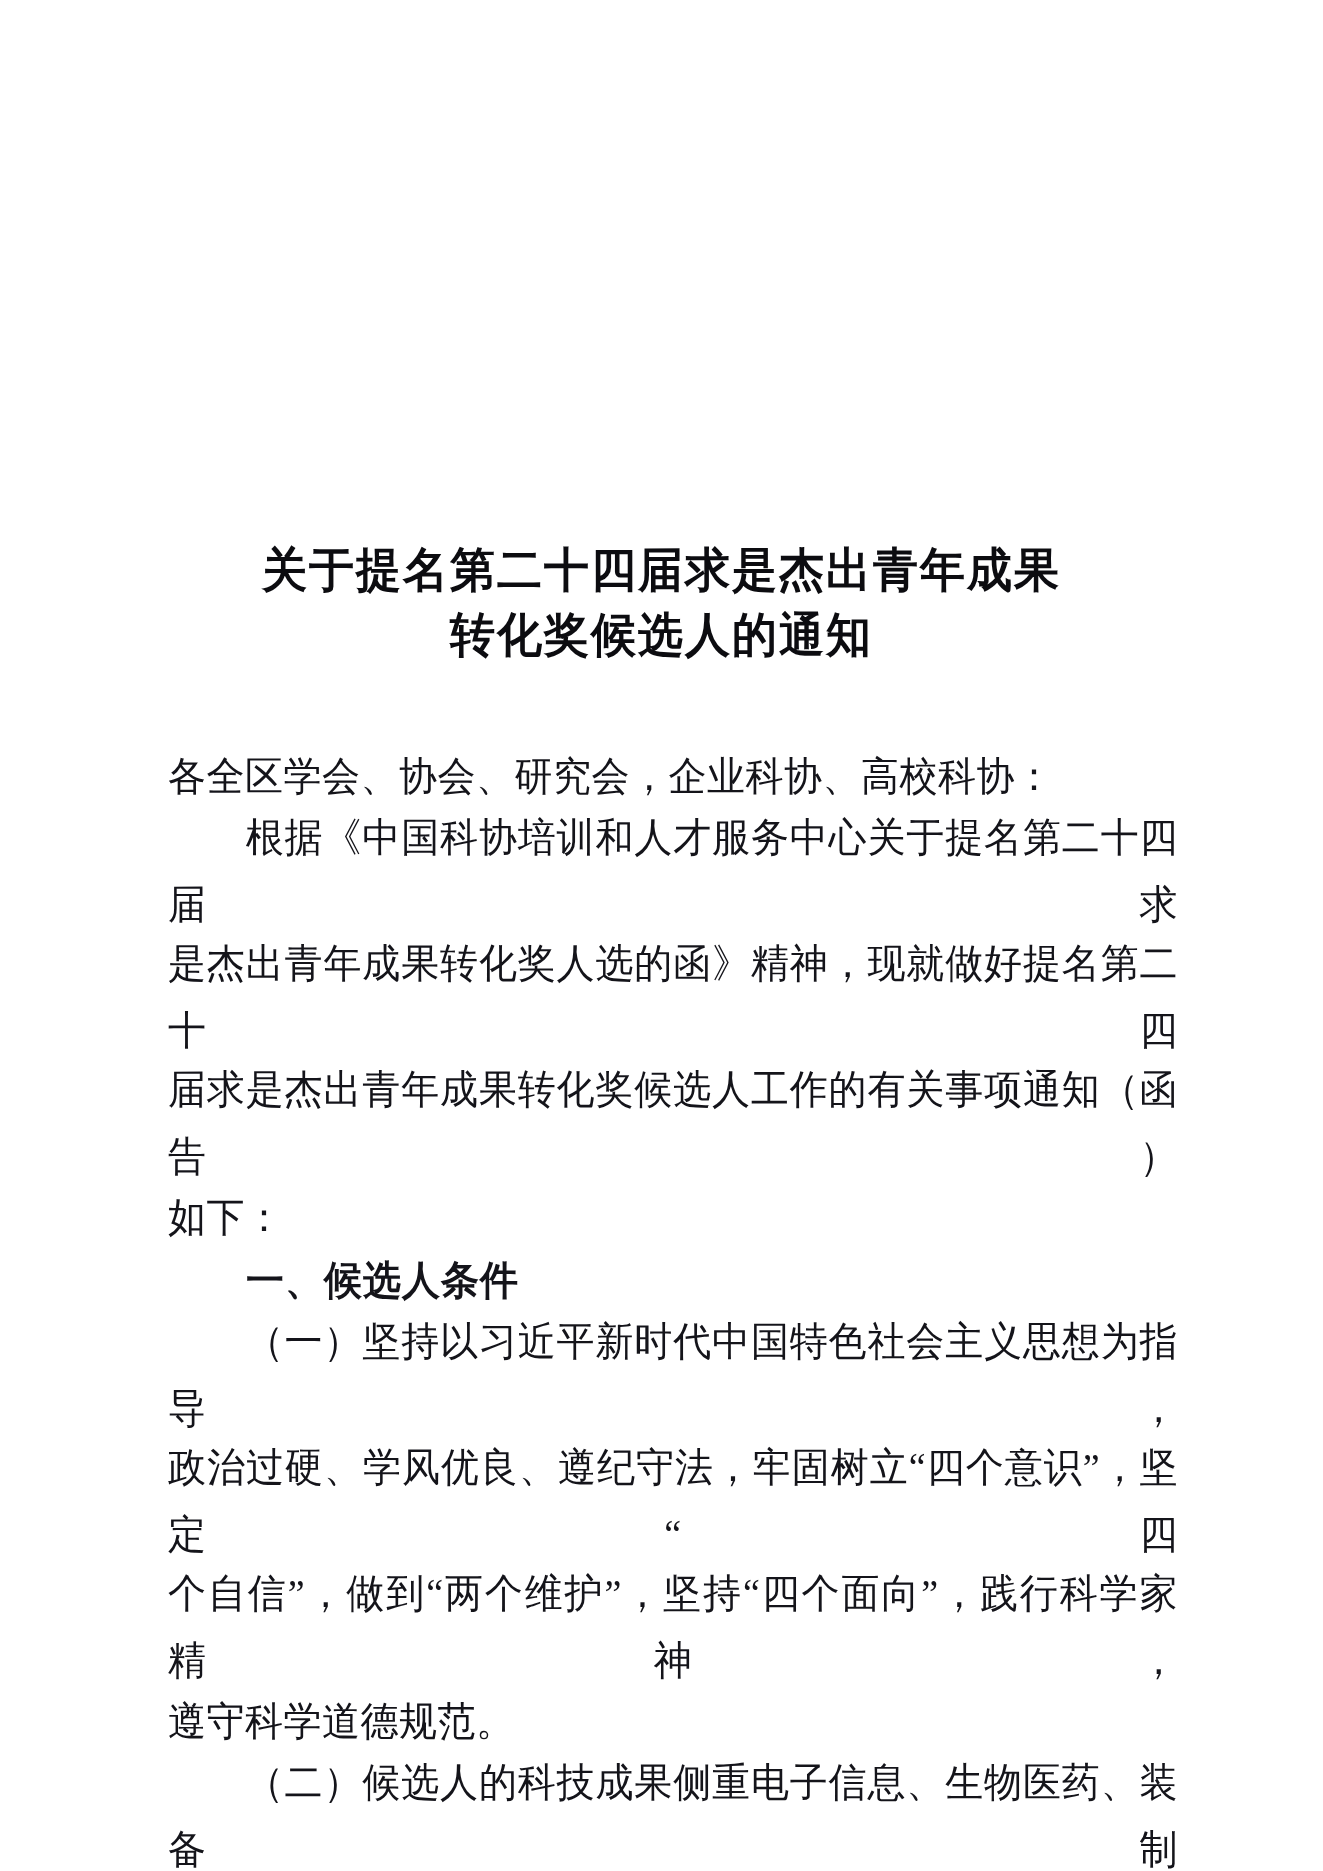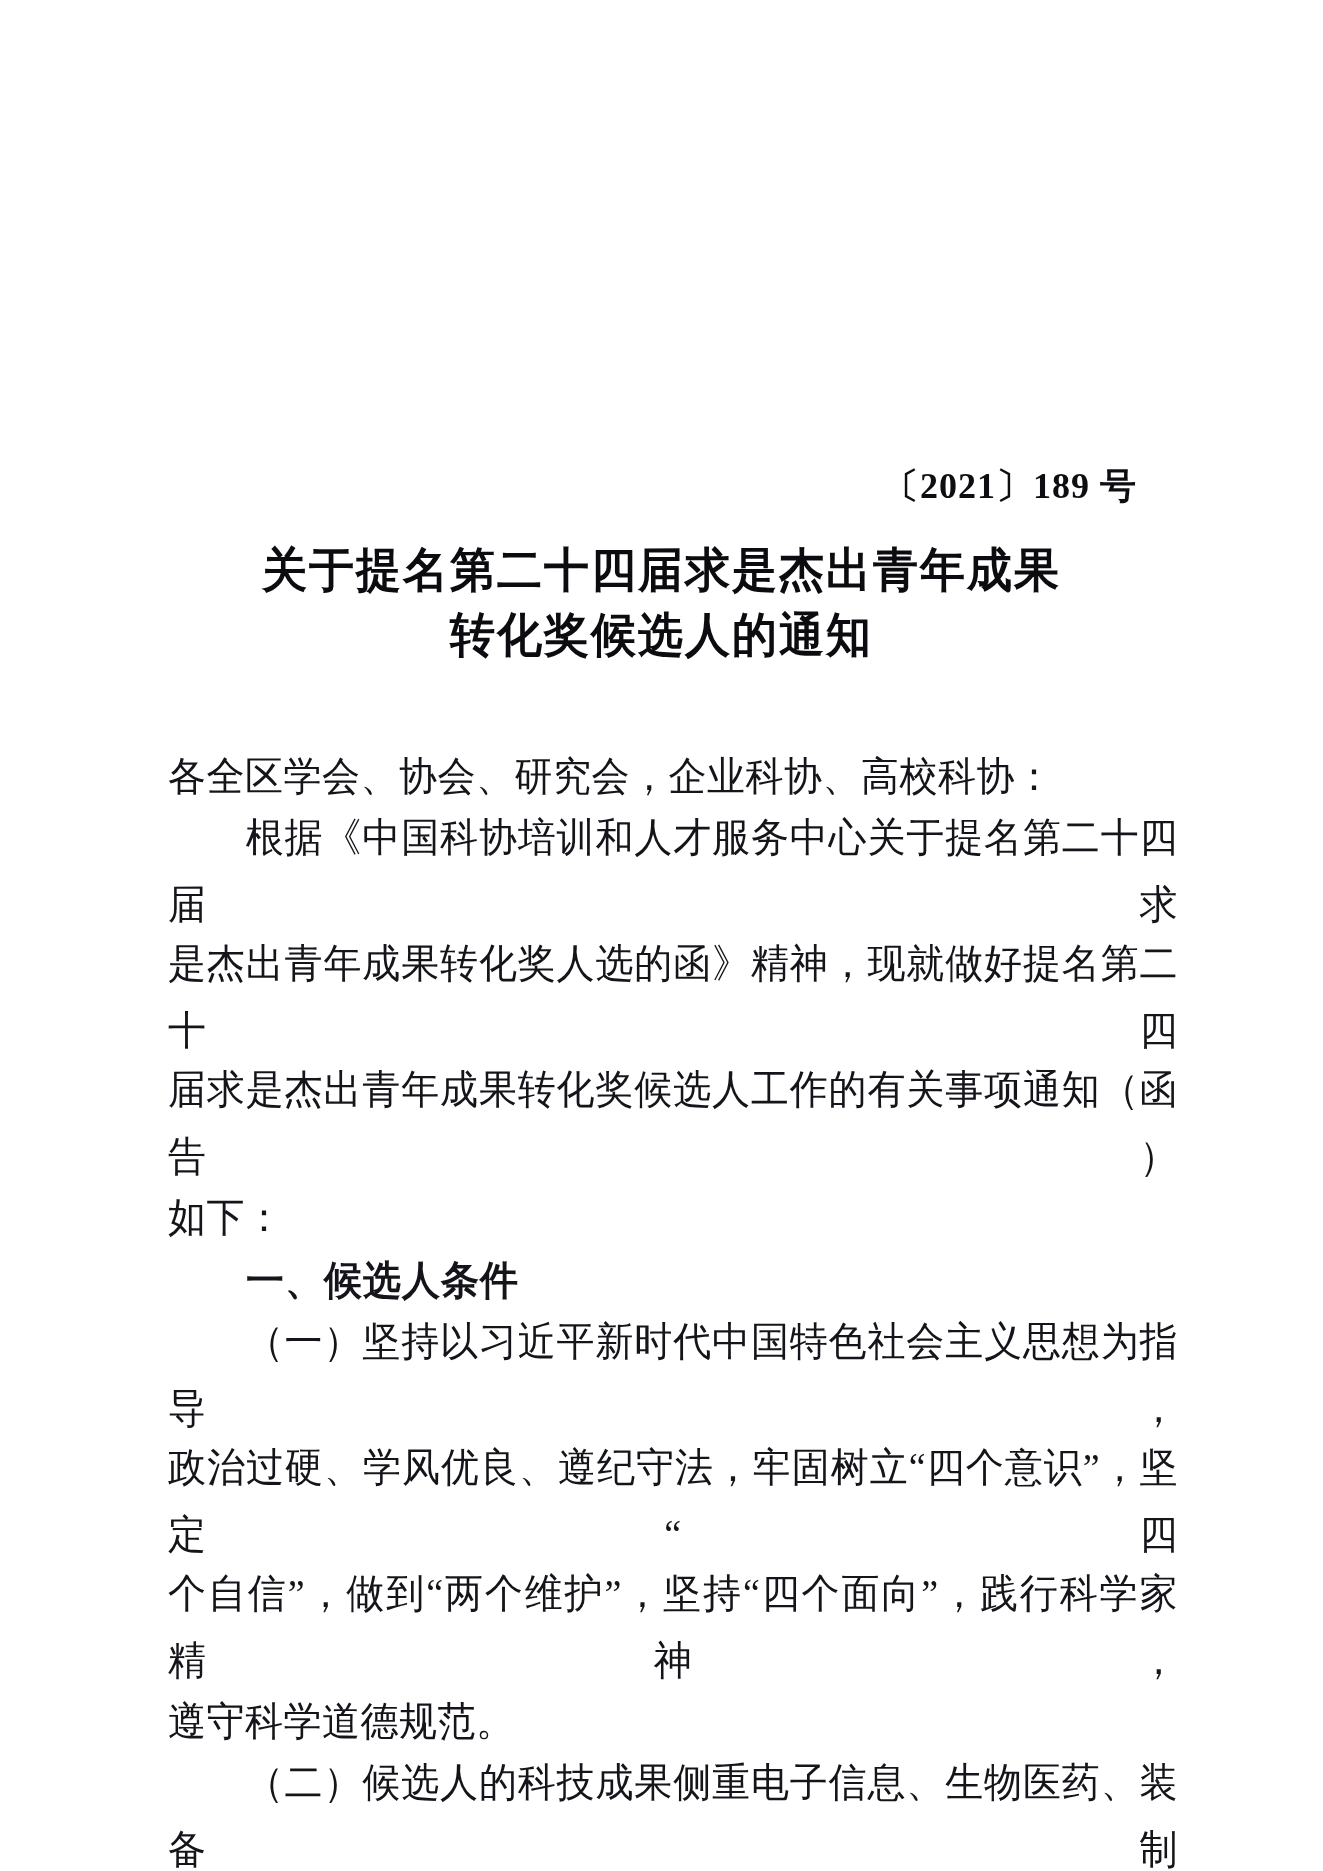--- a/index.html
+++ b/index.html
@@ -111,23 +111,20 @@
     font-weight: 700;
     letter-spacing: 1px;
   }
 </style>
 </head>
 <body>
 
 <div class="page">
 
 
-  <div class="doc-number-row">
-    <span class="doc-number">〔2021〕189 号</span>
-  </div>
 
   <div class="doc-title">
     <span class="doc-title-line">关于提名第二十四届求是杰出青年成果</span>
     <span class="doc-title-line">转化奖候选人的通知</span>
   </div>
 
   <div class="body-block">
 
     <div class="line">各全区学会、协会、研究会，企业科协、高校科协：</div>
 

